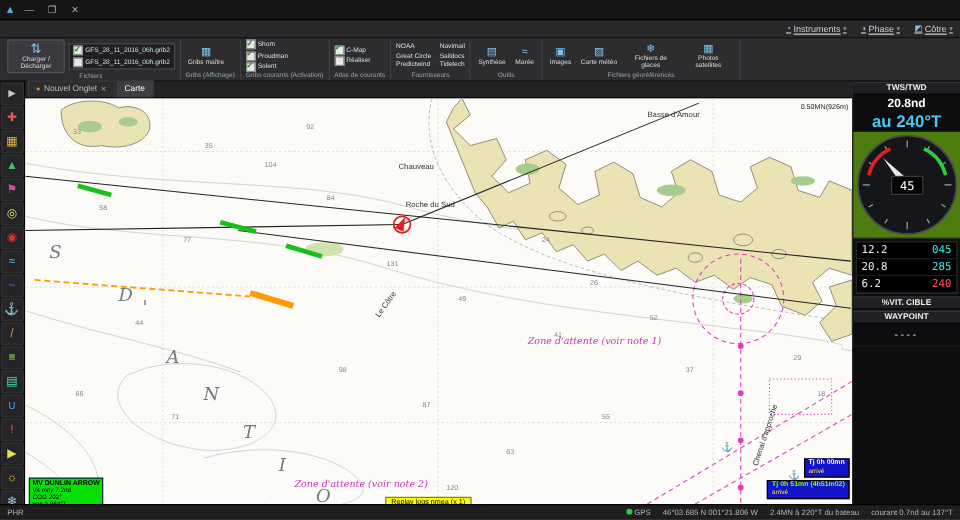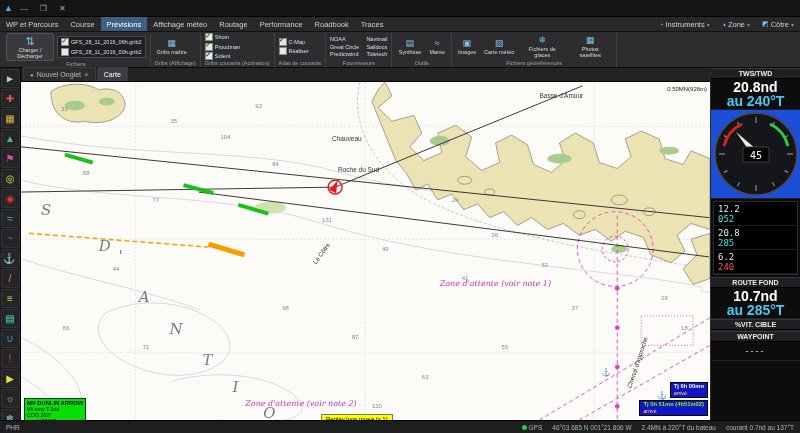--- a/index.html
+++ b/index.html
@@ -8,21 +8,21 @@
 
   
   #titlebar{height:16px;background:#151516;display:flex;align-items:center;padding:0 4px;gap:4px;border-bottom:1px solid #000;}
   #titlebar .app-ic{color:#4ab2e2;font-size:9px;}
   #titlebar .t-title{color:#b8b8b8;font-size:8px;flex:1;text-align:center;}
   .win-btn{width:15px;text-align:center;color:#aaa;font-size:8px;cursor:pointer;}
 
   
   #menubar{height:14px;background:#28282b;display:flex;align-items:stretch;font-size:7.5px;border-bottom:1px solid #111;}
   #menu-left,#menu-right{display:flex;align-items:stretch;}
-  #menu-right{margin-left:auto;}
+  #menu-right{margin-left:auto;text-decoration:underline;}
   .menu-item{display:flex;align-items:center;gap:2px;padding:0 6px;color:#d0d0d0;cursor:pointer;}
   .menu-item.active{background:#3d6185;color:#fff;}
   .menu-item .mi-icon{color:#7fc0e8;font-size:7px;}
   .menu-item .caret{color:#888;font-size:6px;}
 
   
   #ribbon{height:34px;background:#2d2d30;display:flex;align-items:stretch;padding:1px 2px 0 2px;border-bottom:1px solid #0c0c0c;}
   .rgroup{display:flex;flex-direction:column;border-right:1px solid #3f3f46;padding:0 4px;}
   .rgroup-body{flex:1;display:flex;gap:3px;align-items:center;}
   .rgroup-label{margin-top:auto;text-align:center;font-size:5.5px;color:#93a4b0;padding:0 0 1px 0;white-space:nowrap;}
@@ -74,25 +74,25 @@
   .eta-box .l1{font-size:5.8px;font-weight:bold;}
   .eta-box .l2{font-size:5.3px;color:#ffe24a;}
   #eta1{top:300px;}
   #eta2{top:318px;}
   #eta2 .l1{color:#7CFC00;}
 
   
   #rightpanel{width:89px;background:#0d0d0f;border-left:1px solid #2a2a2a;display:flex;flex-direction:column;overflow:hidden;}
   .ipanel{border-bottom:1px solid #222;}
   .ipanel-header{background:#1f2023;border-top:1px solid #35363a;border-bottom:1px solid #000;color:#ececec;font-size:7px;font-weight:bold;text-align:center;padding:1px 2px;}
-  .big-val{font-size:14px;font-weight:bold;color:#fff;text-align:center;line-height:16px;}
+  .big-val{font-size:10px;font-weight:bold;color:#fff;text-align:center;line-height:16px;}
   .dir-val{font-size:14px;font-weight:bold;color:#49c8f0;text-align:center;line-height:12px;padding-bottom:2px;}
-  #compass-box{display:flex;justify-content:center;padding:2px 0;background:#1d4ed8;}
+  #compass-box{display:flex;justify-content:center;padding:2px 0;background:#4d7c0f;}
   #cluster{margin:2px;border:1px solid #2c2c30;background:#000;}
-  .cluster-row{display:flex;justify-content:space-between;padding:1.5px 4px;border-bottom:1px solid #1c1c20;flex-direction:column;}
+  .cluster-row{display:flex;justify-content:space-between;padding:1.5px 4px;border-bottom:1px solid #1c1c20;}
   .seg{font-family:"DejaVu Sans Mono",monospace;font-size:9px;}
   .seg-white{color:#e8e8e8;}
   .seg-cyan{color:#3fe8e8;}
   .seg-red{color:#ff5555;}
   .target-body{display:flex;flex-direction:column;align-items:center;padding:2px;gap:2px;}
   .cible-row{font-size:7px;color:#bbb;display:flex;gap:3px;}
   .cible-row b{color:#fff;}
   .pct-box{background:#f0f0f0;color:#111;font-weight:bold;font-size:10px;padding:1px 7px;border-radius:2px;}
   .wp-val{font-size:9px;color:#ddd;text-align:center;letter-spacing:2px;padding:4px 0;}
   #rp-spacer{flex:1;background:#0d0d0f;}
@@ -108,39 +108,29 @@
 <div id="app">
 
   <div id="titlebar">
     <span class="app-ic">▲</span>
     <span class="win-btn">—</span>
     <span class="win-btn">❐</span>
     <span class="win-btn close">✕</span>
   </div>
 
   <div id="menubar">
-    <div id="menu-left">
-        <div class="menu-item">WP et Parcours</div>
-        <div class="menu-item">Course</div>
-        <div class="menu-item active">Prévisions</div>
-        <div class="menu-item">Affichage météo</div>
-        <div class="menu-item">Routage</div>
-        <div class="menu-item">Performance</div>
-        <div class="menu-item">Roadbook</div>
-        <div class="menu-item">Traces</div>
-      </div>
     <div id="menu-right">
         <div class="menu-item">
           <span class="mi-icon">◔</span>
           <span>Instruments</span>
           <span class="caret">▾</span>
         </div>
         <div class="menu-item">
           <span class="mi-icon">◑</span>
-          <span>Zone</span>
+          <span>Phase</span>
           <span class="caret">▾</span>
         </div>
         <div class="menu-item">
           <span class="mi-icon">◩</span>
           <span>Côtre</span>
           <span class="caret">▾</span>
         </div>
       </div>
   </div>
 
@@ -517,37 +507,32 @@
           <path d="M 28 12 A 33 33 0 0 0 10 34" stroke="#e02020" stroke-width="3" fill="none"></path>
           <polygon points="42,12 38,44 46,44" fill="#e8e8e8" transform="rotate(-42 42 42)"></polygon>
           <rect x="29" y="35" width="26" height="15" fill="#050505" stroke="#3a3a3a"></rect>
           <text x="42" y="46.5" text-anchor="middle" font-size="10" fill="#fff" font-family="DejaVu Sans Mono,monospace">45</text>
         </svg>
       </div>
 
       <div id="cluster">
           <div class="cluster-row">
             <span class="seg seg-white">12.2</span>
-            <span class="seg seg-cyan">052</span>
+            <span class="seg seg-cyan">045</span>
           </div>
           <div class="cluster-row">
             <span class="seg seg-white">20.8</span>
             <span class="seg seg-cyan">285</span>
           </div>
           <div class="cluster-row">
             <span class="seg seg-white">6.2</span>
             <span class="seg seg-red">240</span>
           </div>
         </div>
 
-      <div class="ipanel">
-        <div class="ipanel-header">ROUTE FOND</div>
-        <div class="big-val">10.7nd</div>
-        <div class="dir-val">au 285°T</div>
-      </div>
 
       <div class="ipanel">
         <div class="ipanel-header">%VIT. CIBLE</div>
       </div>
 
       <div class="ipanel">
         <div class="ipanel-header">WAYPOINT</div>
         <div class="wp-val">----</div>
       </div>
       <div id="rp-spacer"></div>

